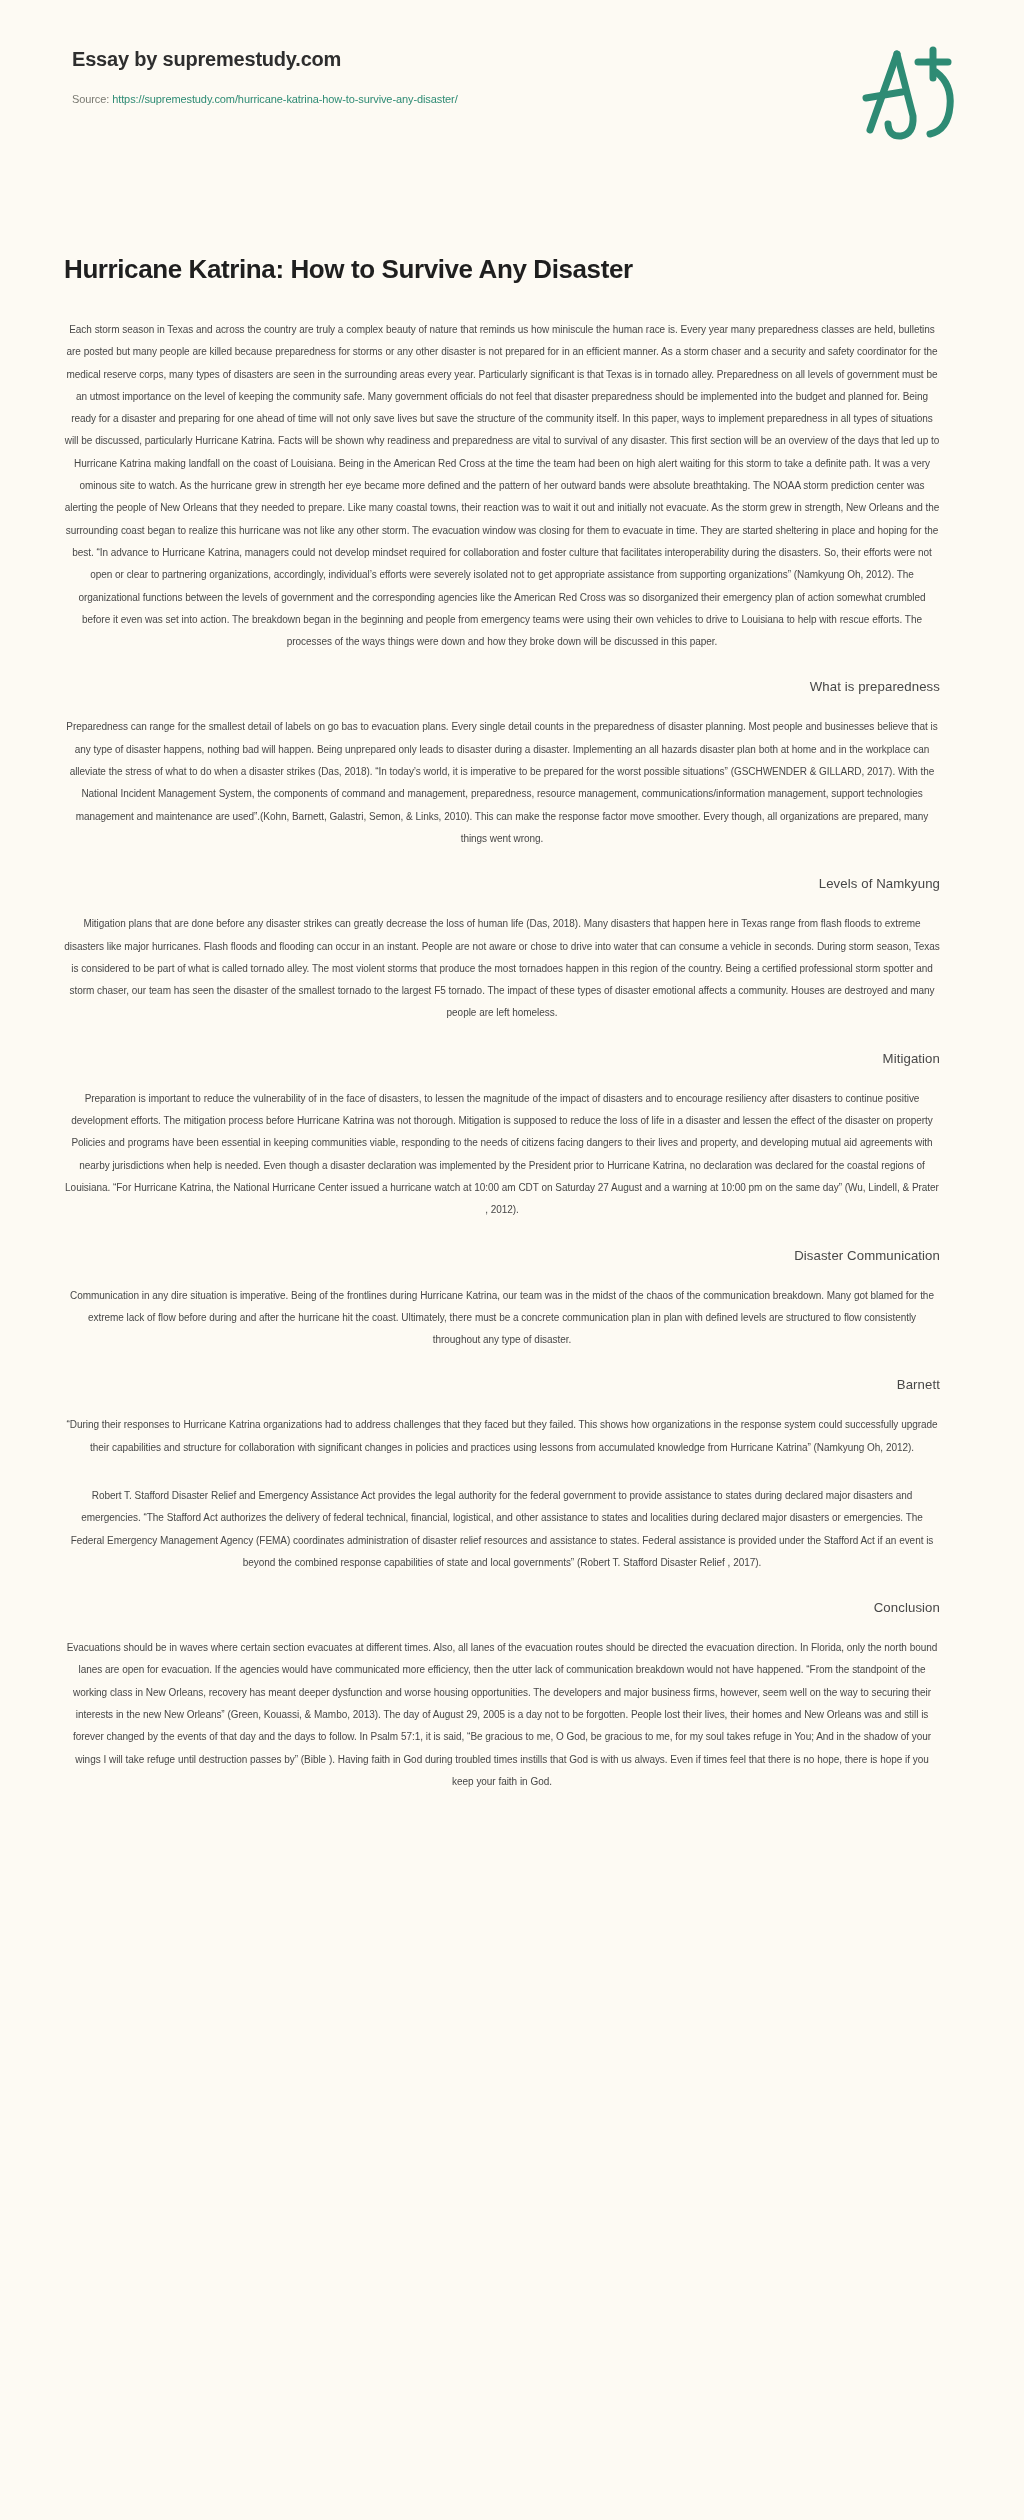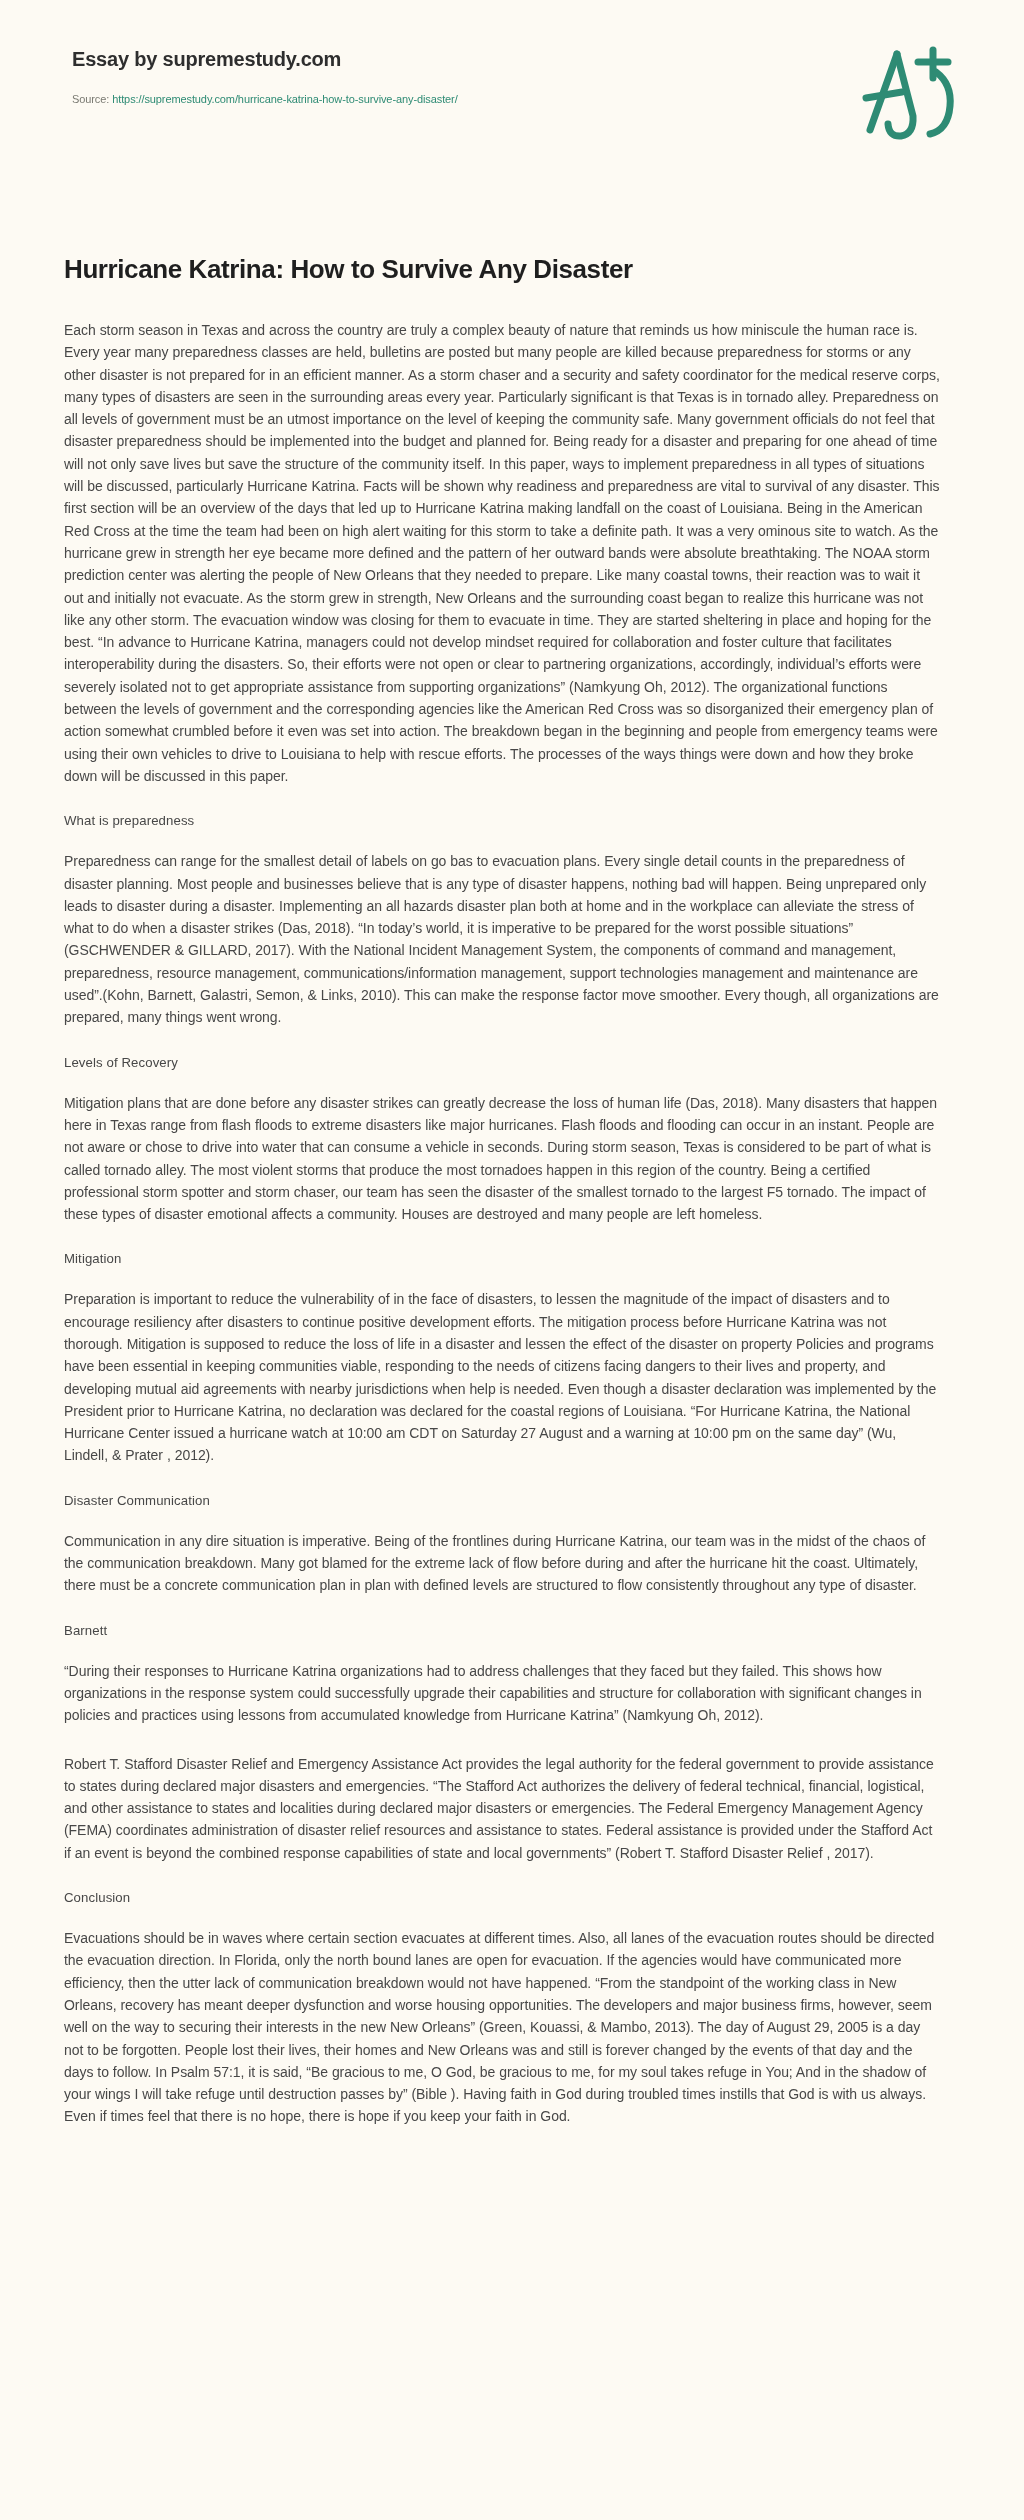--- a/index.html
+++ b/index.html
@@ -70,27 +70,28 @@
     margin-bottom: 34px;
   }
 
   .section-heading {
     font-size: 13.2px;
     font-weight: normal;
     color: #474747;
     margin-top: 20px;
     margin-bottom: 22px;
     letter-spacing: 0.1px;
+    text-align: right;
   }
 
   p.body-text {
-    font-size: 14px;
+    font-size: 10px;
     line-height: 22.3px;
     color: #474747;
-    text-align: left;
+    text-align: center;
     margin-bottom: 26px;
     letter-spacing: -0.05px;
     word-spacing: 0.1px;
   }
 
   p.body-text:last-child { margin-bottom: 0; }
 </style>
 </head>
 <body>
 
@@ -115,21 +116,21 @@
       </svg>
     </div>
   </div>
 
   <div class="doc">
     <h1 class="doc-title">Hurricane Katrina: How to Survive Any Disaster</h1>
     <div id="sections-container">
         <p class="body-text">Each storm season in Texas and across the country are truly a complex beauty of nature that reminds us how miniscule the human race is. Every year many preparedness classes are held, bulletins are posted but many people are killed because preparedness for storms or any other disaster is not prepared for in an efficient manner. As a storm chaser and a security and safety coordinator for the medical reserve corps, many types of disasters are seen in the surrounding areas every year. Particularly significant is that Texas is in tornado alley. Preparedness on all levels of government must be an utmost importance on the level of keeping the community safe. Many government officials do not feel that disaster preparedness should be implemented into the budget and planned for. Being ready for a disaster and preparing for one ahead of time will not only save lives but save the structure of the community itself. In this paper, ways to implement preparedness in all types of situations will be discussed, particularly Hurricane Katrina. Facts will be shown why readiness and preparedness are vital to survival of any disaster. This first section will be an overview of the days that led up to Hurricane Katrina making landfall on the coast of Louisiana. Being in the American Red Cross at the time the team had been on high alert waiting for this storm to take a definite path. It was a very ominous site to watch. As the hurricane grew in strength her eye became more defined and the pattern of her outward bands were absolute breathtaking. The NOAA storm prediction center was alerting the people of New Orleans that they needed to prepare. Like many coastal towns, their reaction was to wait it out and initially not evacuate. As the storm grew in strength, New Orleans and the surrounding coast began to realize this hurricane was not like any other storm. The evacuation window was closing for them to evacuate in time. They are started sheltering in place and hoping for the best. “In advance to Hurricane Katrina, managers could not develop mindset required for collaboration and foster culture that facilitates interoperability during the disasters. So, their efforts were not open or clear to partnering organizations, accordingly, individual’s efforts were severely isolated not to get appropriate assistance from supporting organizations” (Namkyung Oh, 2012). The organizational functions between the levels of government and the corresponding agencies like the American Red Cross was so disorganized their emergency plan of action somewhat crumbled before it even was set into action. The breakdown began in the beginning and people from emergency teams were using their own vehicles to drive to Louisiana to help with rescue efforts. The processes of the ways things were down and how they broke down will be discussed in this paper.</p>
         <div class="section-heading">What is preparedness</div>
         <p class="body-text">Preparedness can range for the smallest detail of labels on go bas to evacuation plans. Every single detail counts in the preparedness of disaster planning. Most people and businesses believe that is any type of disaster happens, nothing bad will happen. Being unprepared only leads to disaster during a disaster. Implementing an all hazards disaster plan both at home and in the workplace can alleviate the stress of what to do when a disaster strikes (Das, 2018). “In today’s world, it is imperative to be prepared for the worst possible situations” (GSCHWENDER &amp; GILLARD, 2017). With the National Incident Management System, the components of command and management, preparedness, resource management, communications/information management, support technologies management and maintenance are used”.(Kohn, Barnett, Galastri, Semon, &amp; Links, 2010). This can make the response factor move smoother. Every though, all organizations are prepared, many things went wrong.</p>
-        <div class="section-heading">Levels of Recovery</div>
+        <div class="section-heading">Levels of Namkyung</div>
         <p class="body-text">Mitigation plans that are done before any disaster strikes can greatly decrease the loss of human life (Das, 2018). Many disasters that happen here in Texas range from flash floods to extreme disasters like major hurricanes. Flash floods and flooding can occur in an instant. People are not aware or chose to drive into water that can consume a vehicle in seconds. During storm season, Texas is considered to be part of what is called tornado alley. The most violent storms that produce the most tornadoes happen in this region of the country. Being a certified professional storm spotter and storm chaser, our team has seen the disaster of the smallest tornado to the largest F5 tornado. The impact of these types of disaster emotional affects a community. Houses are destroyed and many people are left homeless.</p>
         <div class="section-heading">Mitigation</div>
         <p class="body-text">Preparation is important to reduce the vulnerability of in the face of disasters, to lessen the magnitude of the impact of disasters and to encourage resiliency after disasters to continue positive development efforts. The mitigation process before Hurricane Katrina was not thorough. Mitigation is supposed to reduce the loss of life in a disaster and lessen the effect of the disaster on property Policies and programs have been essential in keeping communities viable, responding to the needs of citizens facing dangers to their lives and property, and developing mutual aid agreements with nearby jurisdictions when help is needed. Even though a disaster declaration was implemented by the President prior to Hurricane Katrina, no declaration was declared for the coastal regions of Louisiana. “For Hurricane Katrina, the National Hurricane Center issued a hurricane watch at 10:00 am CDT on Saturday 27 August and a warning at 10:00 pm on the same day” (Wu, Lindell, &amp; Prater , 2012).</p>
         <div class="section-heading">Disaster Communication</div>
         <p class="body-text">Communication in any dire situation is imperative. Being of the frontlines during Hurricane Katrina, our team was in the midst of the chaos of the communication breakdown. Many got blamed for the extreme lack of flow before during and after the hurricane hit the coast. Ultimately, there must be a concrete communication plan in plan with defined levels are structured to flow consistently throughout any type of disaster.</p>
         <div class="section-heading">Barnett</div>
         <p class="body-text">“During their responses to Hurricane Katrina organizations had to address challenges that they faced but they failed. This shows how organizations in the response system could successfully upgrade their capabilities and structure for collaboration with significant changes in policies and practices using lessons from accumulated knowledge from Hurricane Katrina” (Namkyung Oh, 2012).</p>
         <p class="body-text">Robert T. Stafford Disaster Relief and Emergency Assistance Act provides the legal authority for the federal government to provide assistance to states during declared major disasters and emergencies. “The Stafford Act authorizes the delivery of federal technical, financial, logistical, and other assistance to states and localities during declared major disasters or emergencies. The Federal Emergency Management Agency (FEMA) coordinates administration of disaster relief resources and assistance to states. Federal assistance is provided under the Stafford Act if an event is beyond the combined response capabilities of state and local governments” (Robert T. Stafford Disaster Relief , 2017).</p>
         <div class="section-heading">Conclusion</div>
         <p class="body-text">Evacuations should be in waves where certain section evacuates at different times. Also, all lanes of the evacuation routes should be directed the evacuation direction. In Florida, only the north bound lanes are open for evacuation. If the agencies would have communicated more efficiency, then the utter lack of communication breakdown would not have happened. “From the standpoint of the working class in New Orleans, recovery has meant deeper dysfunction and worse housing opportunities. The developers and major business firms, however, seem well on the way to securing their interests in the new New Orleans” (Green, Kouassi, &amp; Mambo, 2013). The day of August 29, 2005 is a day not to be forgotten. People lost their lives, their homes and New Orleans was and still is forever changed by the events of that day and the days to follow. In Psalm 57:1, it is said, “Be gracious to me, O God, be gracious to me, for my soul takes refuge in You; And in the shadow of your wings I will take refuge until destruction passes by” (Bible ). Having faith in God during troubled times instills that God is with us always. Even if times feel that there is no hope, there is hope if you keep your faith in God.</p>

